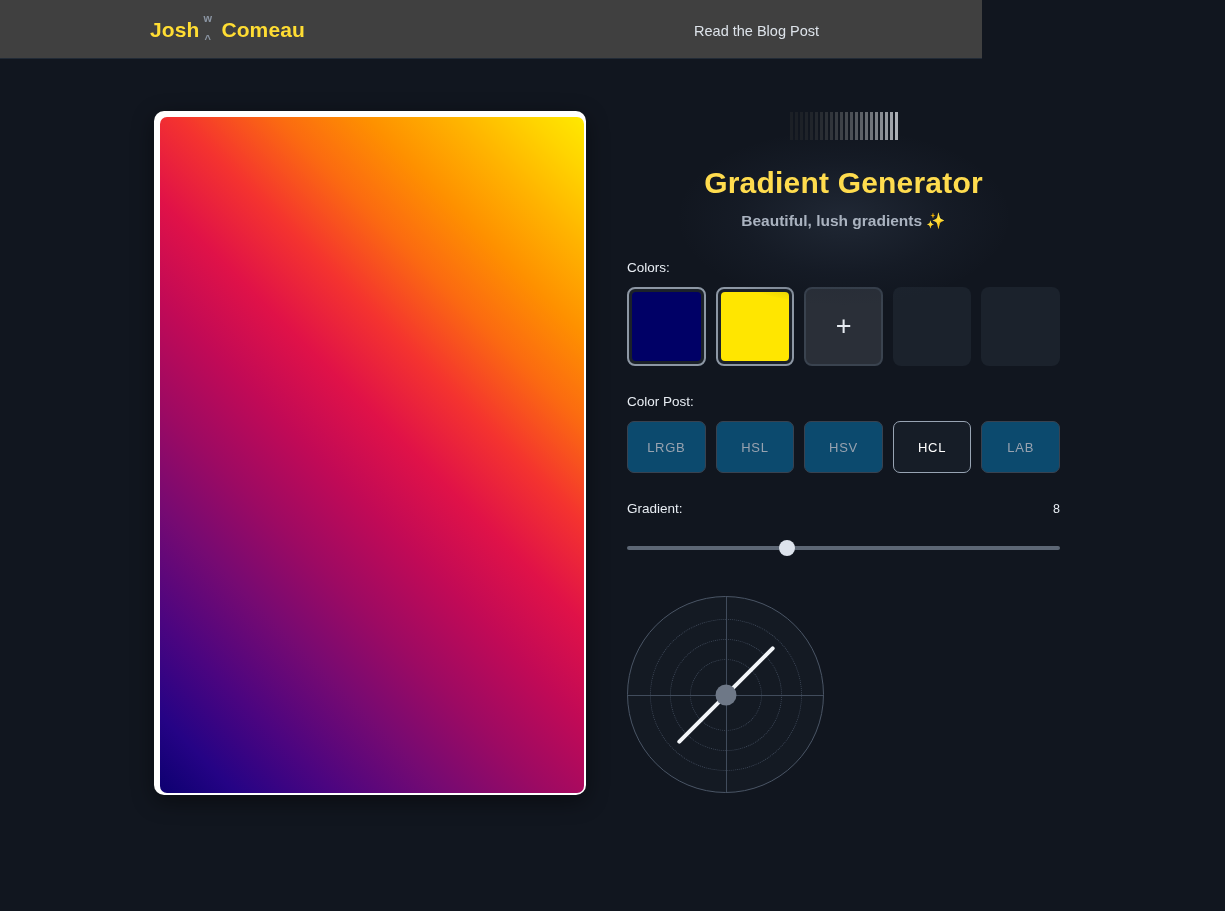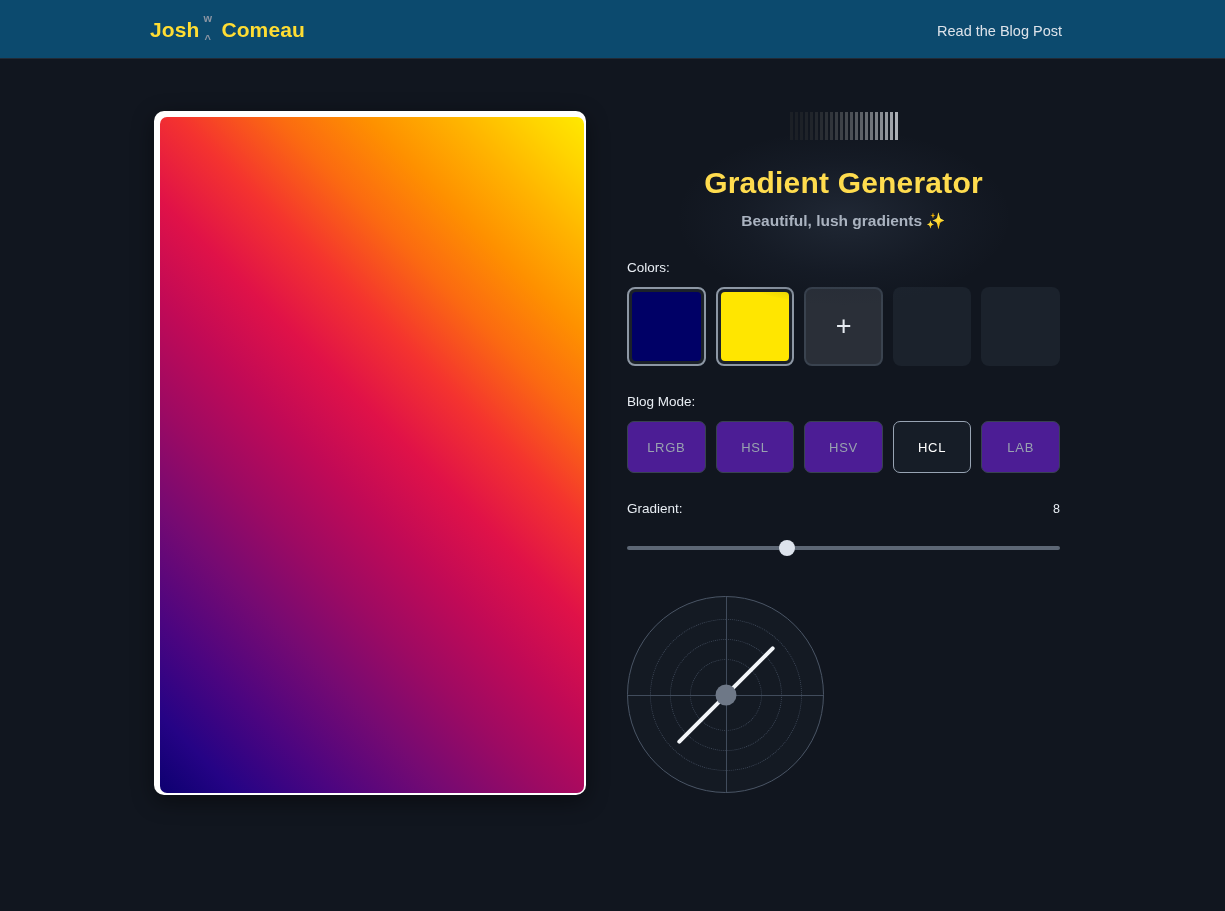--- a/index.html
+++ b/index.html
@@ -9,23 +9,23 @@
     height: 911px;
     background: #11161f;
     font-family: "Liberation Sans", sans-serif;
     overflow: hidden;
   }
 
   
   .site-header {
     position: absolute;
     top: 0; left: 0;
-    width: 1225px;
+    width: 982px;
     height: 59px;
-    background: #0c4a6e;
+    background: #404040;
     border-bottom: 1px solid #212a36;
     padding-left: 23px;
   }
   .logo {
     position: absolute;
     left: 150px;
     top: 16px;
     display: flex;
     align-items: center;
     color: #ffdd33;
@@ -217,21 +217,21 @@
     border-radius: 8px;
     background: #1b222c;
   }
 
   
   .mode-btn {
     width: 79px;
     height: 52px;
     border-radius: 7px;
     border: 1px solid #384250;
-    background: #4c1d95;
+    background: #0c4a6e;
     color: #98a2af;
     font-size: 13px;
     letter-spacing: 0.7px;
     display: flex;
     align-items: center;
     justify-content: center;
     cursor: pointer;
   }
   .mode-btn.active {
     border-color: #98a4b3;
@@ -411,21 +411,21 @@
           <div class="swatch-btn">
             <div class="swatch-inner" style="background: rgb(255, 230, 0);"></div>
           </div>
           <div class="add-btn">+</div>
           <div class="empty-slot"></div>
           <div class="empty-slot"></div>
         </div>
     </div>
 
     <div class="section mt28">
-      <div class="section-label">Blog Mode:</div>
+      <div class="section-label">Color Post:</div>
       <div class="modes-row" id="modes-row">
           <div class="mode-btn">LRGB</div>
           <div class="mode-btn">HSL</div>
           <div class="mode-btn">HSV</div>
           <div class="mode-btn active">HCL</div>
           <div class="mode-btn">LAB</div>
         </div>
     </div>
 
     <div class="section mt28">

